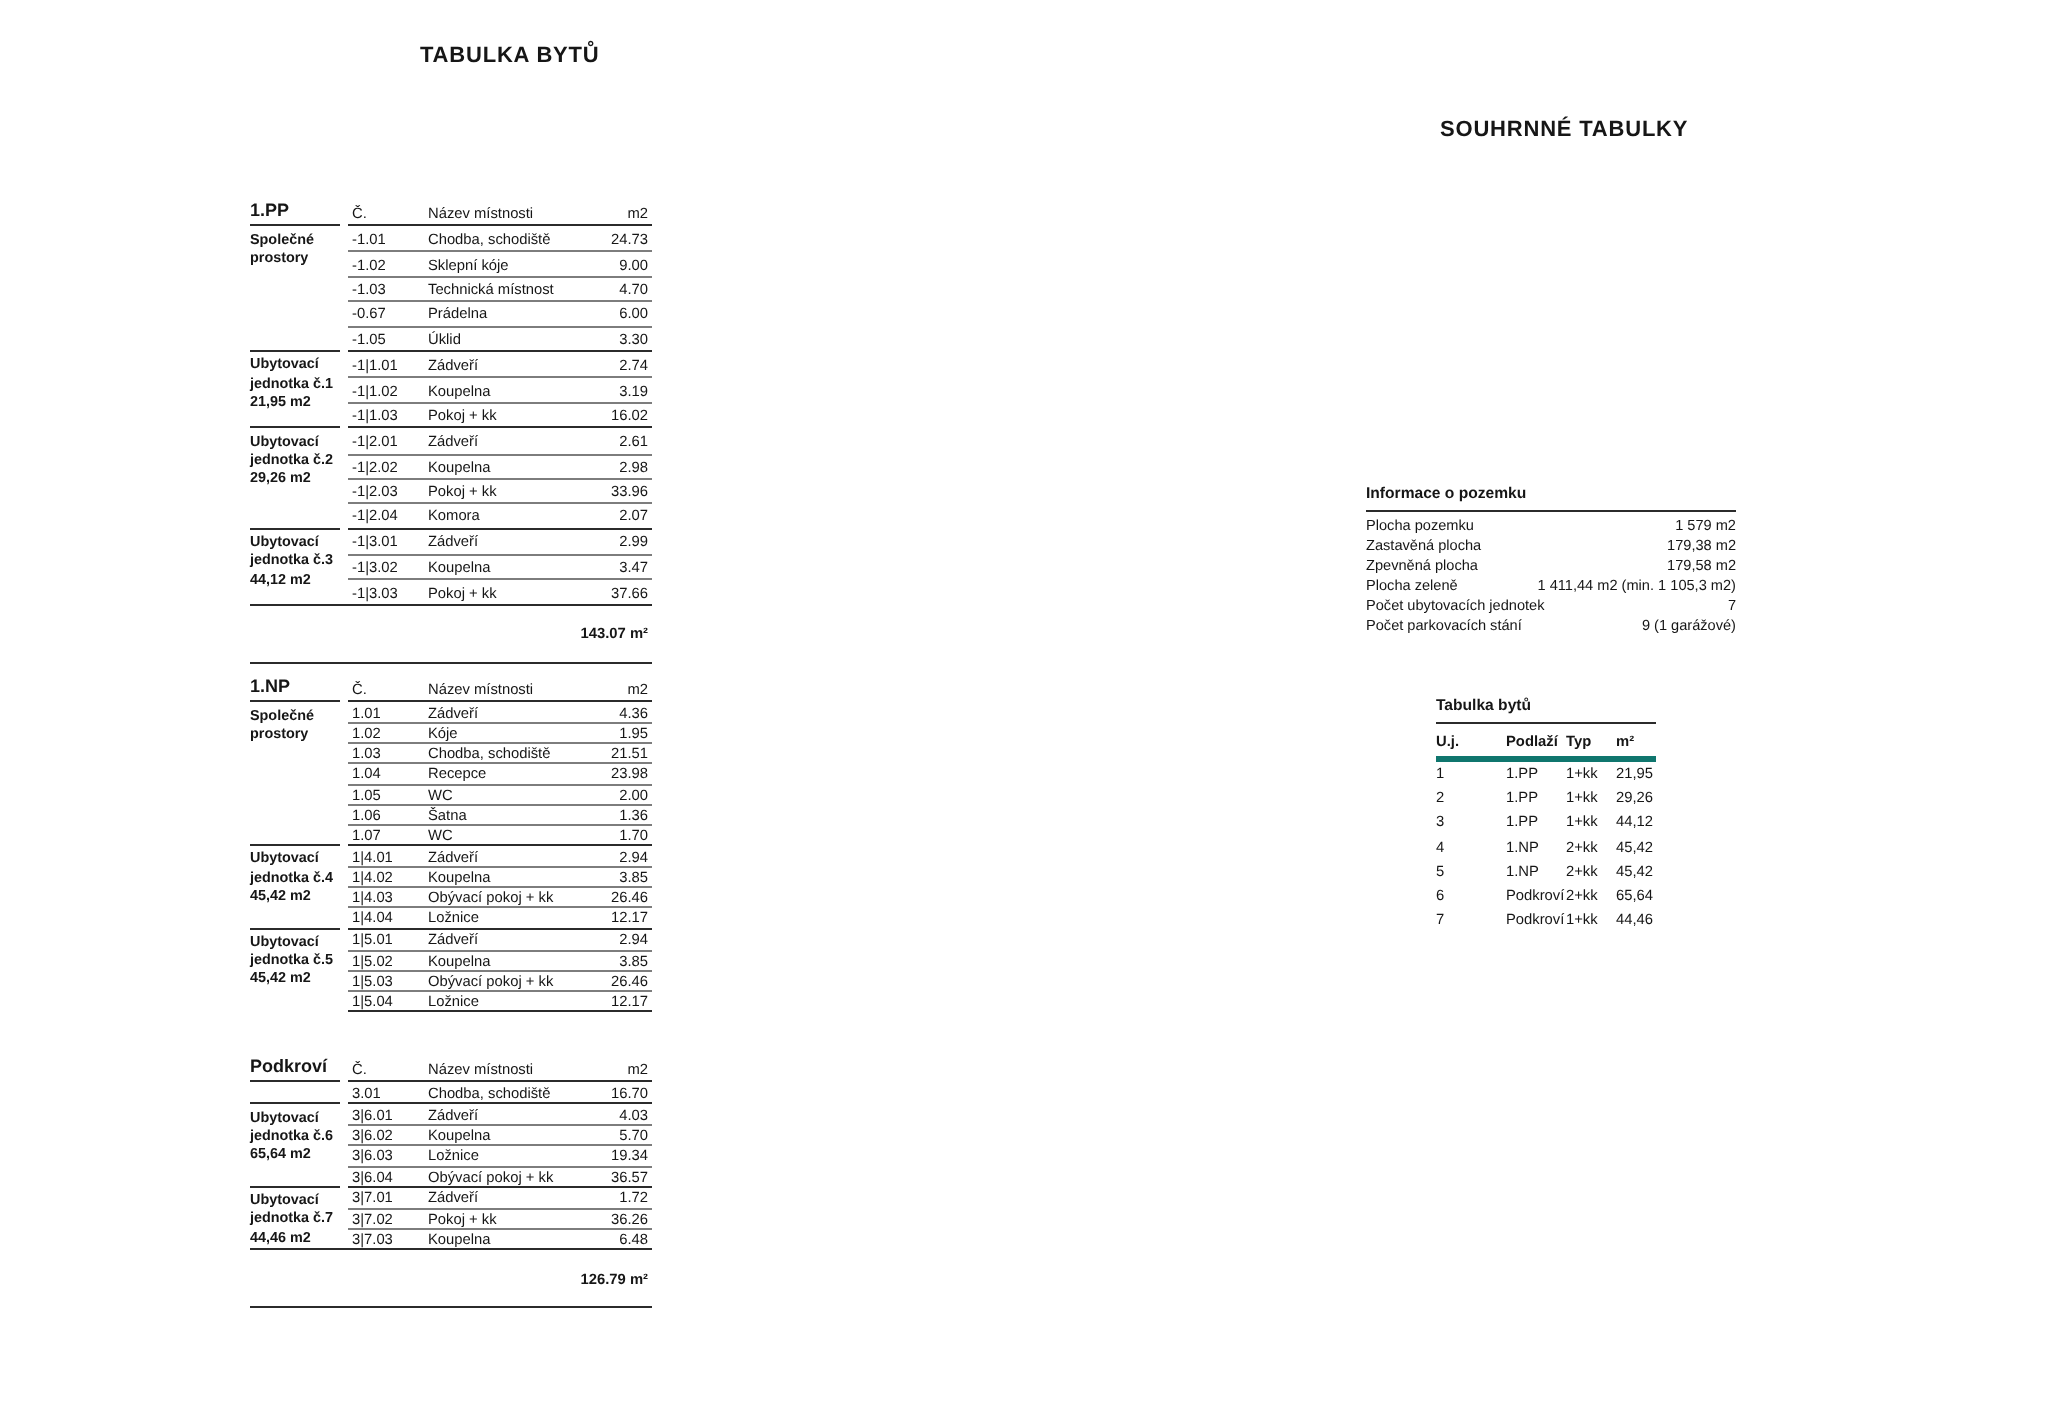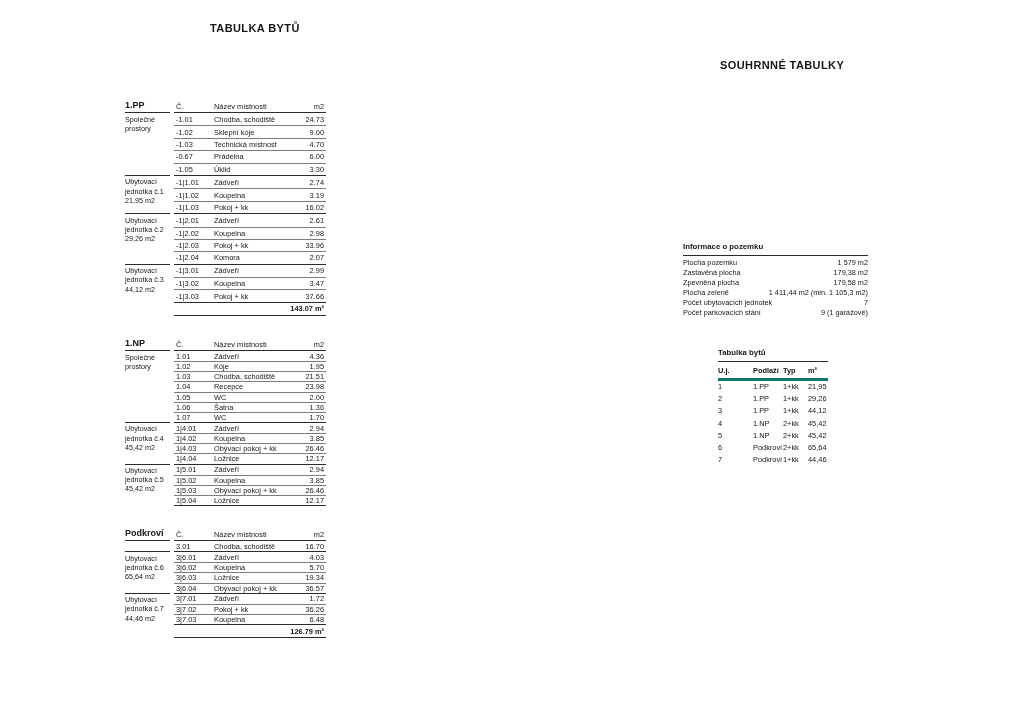--- a/index.html
+++ b/index.html
@@ -19,42 +19,42 @@
   #title-right{left:720px;top:22px;margin-top:37px;}
 
   
   #room-tables{position:absolute;left:125px;top:0;width:201px;height:706px;}
   .floor-table{position:absolute;left:0;width:201px;}
   .floor-table:nth-of-type(1){top:100px;}
   .floor-table:nth-of-type(2){top:338px;}
   .floor-table:nth-of-type(3){top:528px;}
 
   .ft-row{display:flex;align-items:stretch;}
-  .lbl{width:45px;margin-right:4px;flex:none;}
+  .lbl{width:45px;margin-right:4px;flex:none;font-weight:bold;}
   .main{flex:1;min-width:0;}
 
   .ft-header{height:13px;}
   .ft-header .lbl,.ft-header .main{border-bottom:1.6px solid var(--strong);}
   .floor-name{font-weight:bold;font-size:9px;line-height:11px;}
   .hdr{display:flex;align-items:center;font-size:7.4px;}
 
   .c-no{width:40px;flex:none;padding-left:2px;}
   .c-name{flex:1;min-width:0;white-space:nowrap;}
   .c-area{flex:none;margin-left:auto;text-align:right;padding-right:2px;}
 
   .ft-group + .ft-group > .lbl,
   .ft-group + .ft-group > .main{border-top:1.6px solid var(--strong);}
   .group-label{font-size:7.2px;line-height:9.2px;padding-top:1.5px;}
 
   .mrow{display:flex;align-items:center;font-size:7.4px;}
   .t-lg .mrow{height:12.4px;}
   .t-sm .mrow{height:10.15px;}
   .rows .mrow + .mrow{border-top:1px solid var(--light);}
 
-  .ft-total{height:14px;}
+  .ft-total{height:30px;flex-direction:column;}
   .ft-total .main{border-top:1.6px solid var(--strong);border-bottom:1.6px solid var(--strong);
     display:flex;align-items:center;justify-content:flex-end;
     font-size:7.4px;font-weight:bold;padding-right:2px;}
   .no-total .ft-group:last-of-type > .main{border-bottom:1.6px solid var(--strong);}
 
   
   #land-info{position:absolute;left:683px;top:219px;width:185px;}
   .blk-title{font-size:7.8px;font-weight:bold;padding-bottom:3.5px;border-bottom:1.6px solid var(--strong);margin-bottom:2px;margin-top:23px;}
   .li-row{display:flex;align-items:center;height:10px;font-size:7.3px;}
   .li-label{flex:none;white-space:nowrap;}

